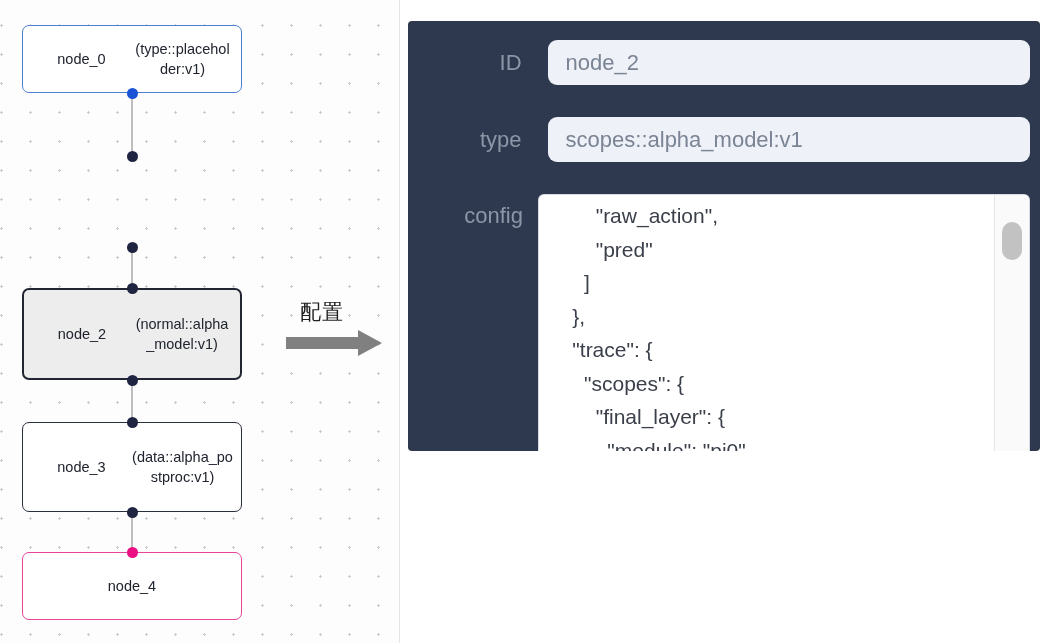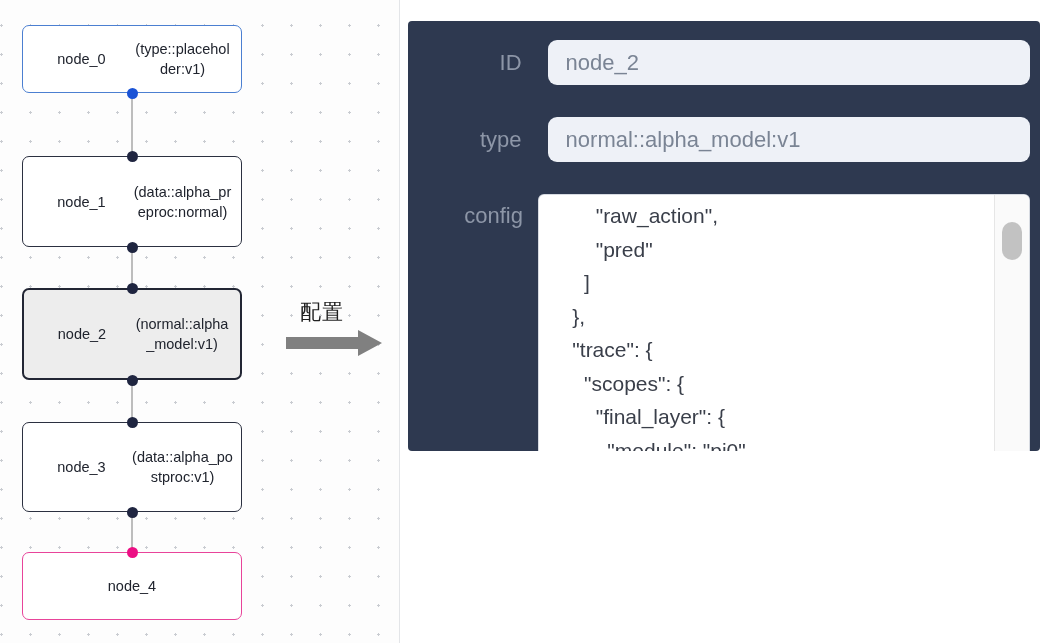--- a/index.html
+++ b/index.html
@@ -134,24 +134,20 @@
   <div class="edge" style="left:131px;top:247px;height:41px;"></div>
   <div class="edge" style="left:131px;top:380px;height:42px;"></div>
   <div class="edge" style="left:131px;top:512px;height:40px;"></div>
 
   <div class="node blue" style="top:25px;height:68px;">
     <span class="ln">node_0</span>
     <span class="ln">(type::placeholder:v1)</span>
   </div>
   <div class="handle blue" style="left:132px;top:93px;"></div>
 
-  <div class="node" style="top:156px;height:91px;">
-    <span class="ln">node_1</span>
-    <span class="ln">(data::alpha_preproc:normal)</span>
-  </div>
   <div class="handle" style="left:132px;top:156px;"></div>
   <div class="handle" style="left:132px;top:247px;"></div>
 
   <div class="node selected" style="top:288px;height:92px;">
     <span class="ln">node_2</span>
     <span class="ln">(normal::alpha_model:v1)</span>
   </div>
   <div class="handle" style="left:132px;top:288px;"></div>
   <div class="handle" style="left:132px;top:380px;"></div>
 
@@ -181,21 +177,21 @@
 
 <div id="panel">
 
   <div class="field-row" id="row-id">
     <div class="field-label">ID</div>
     <div class="field-input">node_2</div>
   </div>
 
   <div class="field-row" id="row-type">
     <div class="field-label">type</div>
-    <div class="field-input">normal::alpha_model:v1</div>
+    <div class="field-input">scopes::alpha_model:v1</div>
   </div>
 
   <div id="label-config">config</div>
 
   <div id="config-box">
     <div id="config-text">        "raw_action",
         "pred"
       ]
     },
     "trace": {

